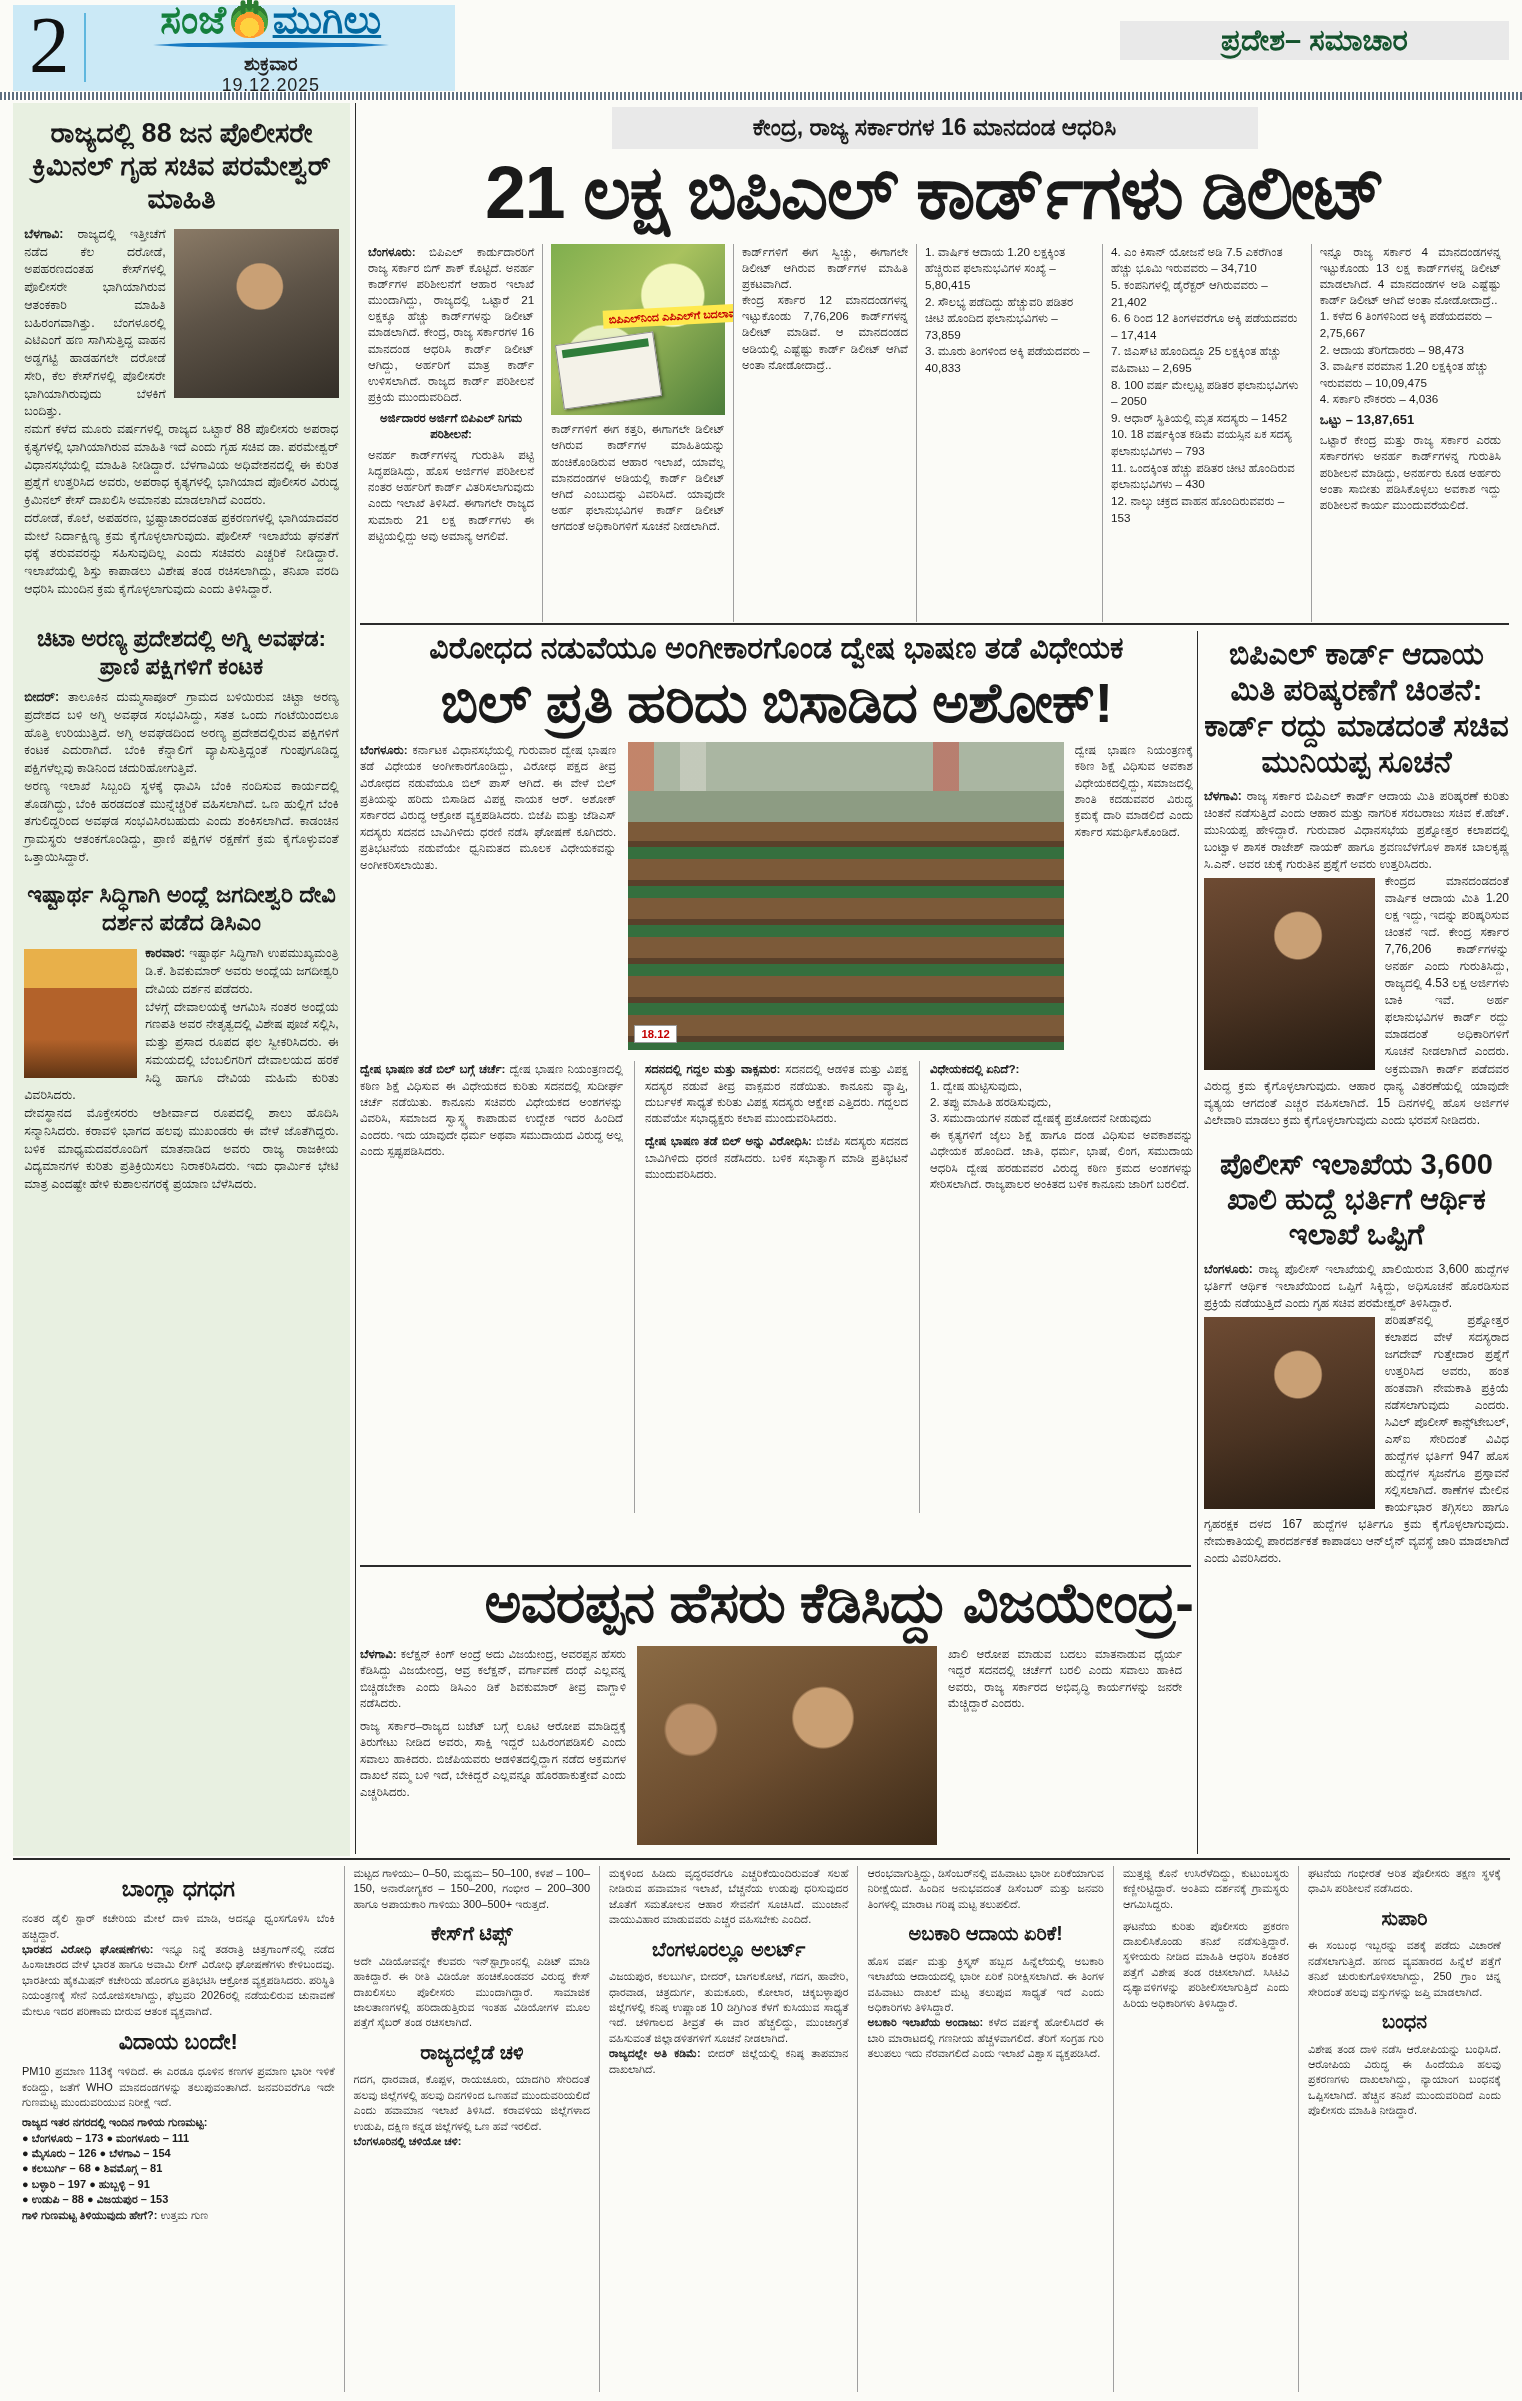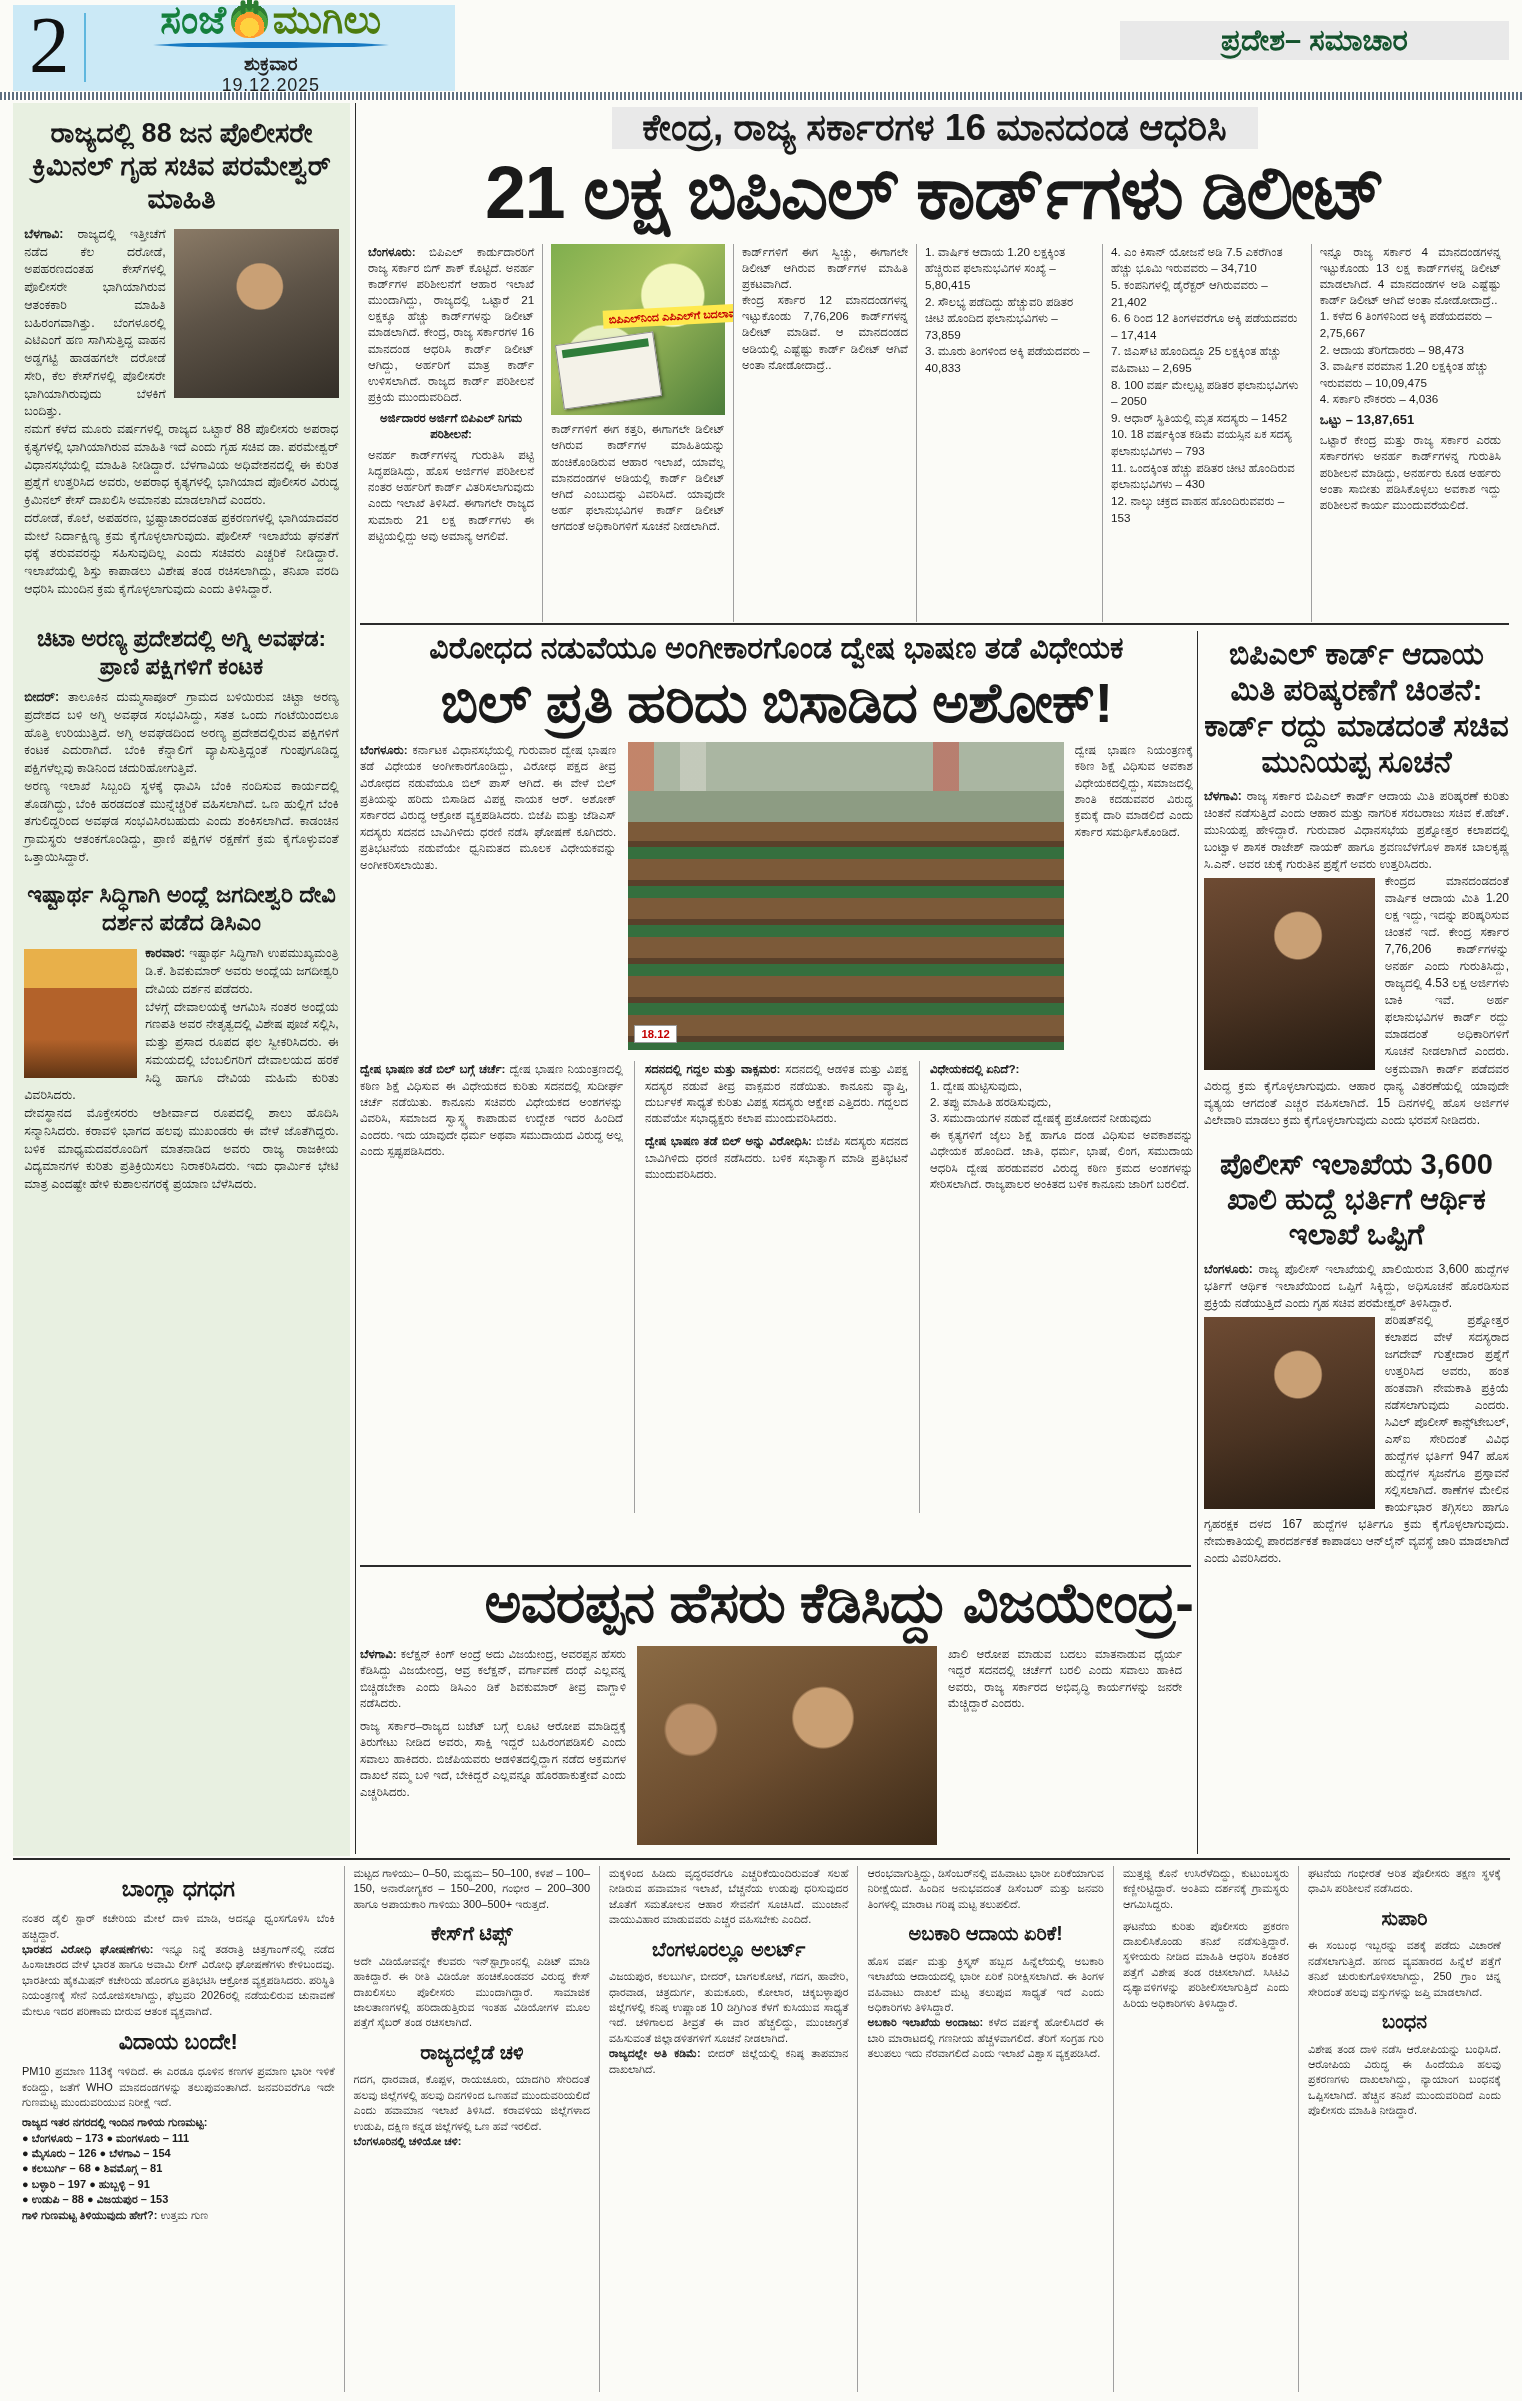--- a/index.html
+++ b/index.html
@@ -10,21 +10,21 @@
   .pre{white-space:pre-line;}
   .b{font-weight:bold;}
   .center{text-align:center;}
   
   .masthead{left:13px;top:4.8px;width:442px;height:86px;background:#cbe9f6;display:flex;align-items:center;}
   .pagenum{font-family:"Liberation Serif",serif;font-size:81px;line-height:1;padding:0 14.5px 4.8px 16px;color:#101010;}
   .mast-divider{width:2.4px;height:69px;background:#5fb7de;}
   .logo-wrap{flex:1;display:flex;flex-direction:column;align-items:center;justify-content:center;}
   .logo-line{display:flex;align-items:center;gap:4.8px;font-size:39px;font-weight:bold;line-height:1;}
   .logo-red{color:#15803d;}
-  .logo-black{color:#4d7c0f;}
+  .logo-black{color:#0369a1;text-decoration:underline;}
   .sun-icon{width:37px;height:36px;border-radius:50% 50% 45% 45%;
     background:radial-gradient(circle at 50% 70%, #ffd23e 0 30%, #ff9d2e 30% 48%, #4aa23c 48% 62%, #2e7d32 62% 75%, transparent 75%);
     position:relative;}
   .sun-icon:after{content:"";position:absolute;left:16px;top:-4.8px;width:4.8px;height:14.5px;background:#2e7d32;border-radius:2.4px;box-shadow:-6.5px 3.2px 0 #2e7d32,6.5px 3.2px 0 #2e7d32;}
   .swoosh{width:242px;height:5.6px;margin:3.2px 0 4.8px 0;background:radial-gradient(ellipse at center,#1679c2 0 60%,transparent 70%);border-radius:50%;}
   .weekday{font-size:18.6px;font-weight:bold;color:#222;}
   .mastdate{font-size:18px;color:#222;letter-spacing:0.8px;}
   .section-header{left:1120px;top:21px;width:389px;height:39px;background:#e9e9e9;display:flex;align-items:center;justify-content:center;font-size:29px;font-weight:bold;color:#14532d;}
   .dotted-rule{left:0;top:92px;width:1523px;height:8px;background:repeating-linear-gradient(90deg,#5e6f80 0 1.6px,#ffffff 1.6px 4px);}
   
@@ -37,21 +37,21 @@
   .lbody{font-size:12.5px;line-height:1.42;}
   .city{font-weight:bold;}
   .float-photo-r{float:right;width:165px;height:169px;margin:3.2px 0 4.8px 8px;}
   .float-photo-l{float:left;width:113px;height:129px;margin:3.2px 8px 4.8px 0;}
   .portrait{background:
      radial-gradient(circle at 52% 34%, #c9a075 0 16%, transparent 17%),
      linear-gradient(160deg,#8a7a66 0%,#5d5347 45%,#332e27 100%);}
   .temple{background:linear-gradient(180deg,#e8b04a 0 30%,#b3622a 30% 70%,#5f3414 100%);}
   
   .main-art{left:360px;top:102px;width:1149px;}
-  .kicker{margin:4.8px auto 0 auto;width:646px;height:42px;background:#e9e9e9;display:flex;align-items:center;justify-content:center;font-size:37px;font-weight:bold;}
+  .kicker{margin:4.8px auto 0 auto;width:646px;height:42px;background:#e9e9e9;display:flex;align-items:center;justify-content:center;font-size:23px;font-weight:bold;}
   .mainhead{font-size:74px;font-weight:bold;letter-spacing:-1.6px;text-align:center;line-height:1.02;margin-top:6.5px;white-space:nowrap;}
   .maincols{display:flex;gap:0;margin-top:13px;height:378px;overflow:hidden;}
   .mcol{padding:0 8px;font-size:11.7px;line-height:1.38;overflow:hidden;}
   .mcol+.mcol{border-left:0.8px solid #9f9f9f;}
   .bpl-photo{width:100%;height:171px;position:relative;background:
      radial-gradient(circle at 70% 30%, #f3f7bf 0 18%, transparent 19%),
      radial-gradient(circle at 30% 70%, #e7efc0 0 22%, transparent 23%),
      linear-gradient(135deg,#7fae4e 0%,#a9c25e 40%,#4c7d3a 100%);}
   .bpl-card{position:absolute;left:8px;bottom:11.3px;width:97px;height:63px;background:#f4f2e8;border:0.8px solid #888;transform:rotate(-8deg);box-shadow:1.6px 1.6px 3.2px rgba(0,0,0,.4);}
   .bpl-card:before{content:"";position:absolute;left:4.8px;top:4.8px;width:87px;height:8px;background:#2f7d3a;}

